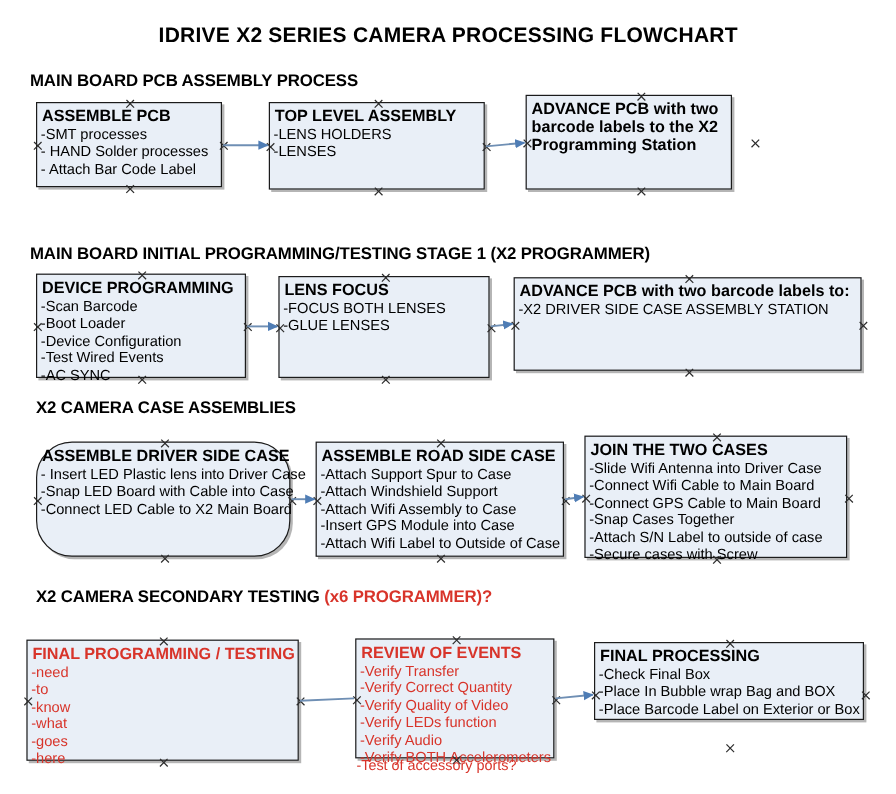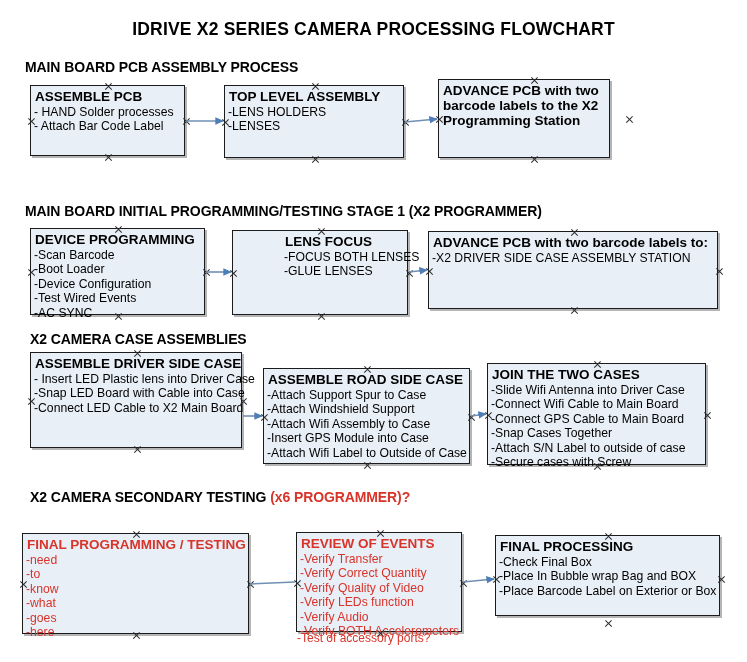--- a/index.html
+++ b/index.html
@@ -93,20 +93,21 @@
 <body>
 
 <div id="canvas">
 
   <div class="doc-title">IDRIVE X2  SERIES CAMERA PROCESSING FLOWCHART</div>
 
   <div class="section-head" style="left:25px; top:59px;">MAIN BOARD PCB ASSEMBLY PROCESS</div>
 
   <div class="node" style="left:30px; top:85px; width:155px; height:71px;">
     <div class="node-title">ASSEMBLE PCB</div>
+    <div class="node-line">-SMT processes</div>
     <div class="node-line">- HAND Solder processes</div>
     <div class="node-line">- Attach Bar Code Label</div>
     <div class="handle" style="left:77.5px; top:0;"></div>
     <div class="handle" style="left:77.5px; top:71px;"></div>
     <div class="handle" style="left:0; top:35.5px;"></div>
     <div class="handle" style="left:155px; top:35.5px;"></div>
   </div>
 
   <div class="node" style="left:224px; top:85px; width:180px; height:73px;">
     <div class="node-title">TOP LEVEL ASSEMBLY</div>
@@ -134,42 +135,42 @@
     <div class="node-line">-Boot Loader</div>
     <div class="node-line">-Device Configuration</div>
     <div class="node-line">-Test Wired Events</div>
     <div class="node-line">-AC SYNC</div>
     <div class="handle" style="left:87.5px; top:0;"></div>
     <div class="handle" style="left:87.5px; top:87px;"></div>
     <div class="handle" style="left:0; top:43.5px;"></div>
     <div class="handle" style="left:175px; top:43.5px;"></div>
   </div>
 
-  <div class="node" style="left:232px; top:230px; width:176px; height:85px;padding-left:48px;">
+  <div class="node" style="left:232px; top:230px; width:176px; height:85px;">
     <div class="node-title">LENS FOCUS</div>
     <div class="node-line">-FOCUS BOTH LENSES</div>
     <div class="node-line">-GLUE LENSES</div>
     <div class="handle" style="left:88px; top:0;"></div>
     <div class="handle" style="left:88px; top:85px;"></div>
     <div class="handle" style="left:0; top:42.5px;"></div>
     <div class="handle" style="left:176px; top:42.5px;"></div>
   </div>
 
   <div class="node" style="left:428px; top:231px; width:290px; height:78px;">
     <div class="node-title">ADVANCE PCB with two barcode labels to:</div>
     <div class="node-line">-X2 DRIVER  SIDE  CASE  ASSEMBLY STATION</div>
     <div class="handle" style="left:145px; top:0;"></div>
     <div class="handle" style="left:145px; top:78px;"></div>
     <div class="handle" style="left:0; top:39px;"></div>
     <div class="handle" style="left:290px; top:39px;"></div>
   </div>
 
   <div class="section-head" style="left:30px; top:331px;">X2 CAMERA CASE ASSEMBLIES</div>
 
-  <div class="node" style="left:30px; top:352px; width:212px; height:96px;">
+  <div class="node" style="left:30px; top:368px; width:212px; height:96px;border-radius:30px;">
     <div class="node-title">ASSEMBLE DRIVER SIDE CASE</div>
     <div class="node-line">- Insert LED Plastic lens into Driver Case</div>
     <div class="node-line">-Snap LED Board with Cable into Case</div>
     <div class="node-line">-Connect LED Cable to X2 Main Board</div>
     <div class="handle" style="left:106px; top:0;"></div>
     <div class="handle" style="left:106px; top:96px;"></div>
     <div class="handle" style="left:0; top:48px;"></div>
     <div class="handle" style="left:212px; top:48px;"></div>
   </div>
 
@@ -227,21 +228,21 @@
     <div class="node-line">-Verify Audio</div>
     <div class="node-line">-Verify BOTH Accelerometers</div>
     <div class="handle" style="left:83px; top:0;"></div>
     <div class="handle" style="left:83px; top:100px;"></div>
     <div class="handle" style="left:0; top:50px;"></div>
     <div class="handle" style="left:166px; top:50px;"></div>
   </div>
 
   <div class="node-overflow" style="left:297px; top:631px;">-Test of accessory ports?</div>
 
-  <div class="node" style="left:495px; top:535px; width:225px; height:81px;">
+  <div class="node" style="left:495px; top:535px; width:225px; height:65px;">
     <div class="node-title">FINAL PROCESSING</div>
     <div class="node-line">-Check Final Box</div>
     <div class="node-line">-Place In Bubble wrap Bag and BOX</div>
     <div class="node-line">-Place Barcode Label on Exterior or Box</div>
     <div class="handle" style="left:112.5px; top:0;"></div>
     <div class="handle" style="left:112.5px; top:87px;"></div>
     <div class="handle" style="left:0; top:43.5px;"></div>
     <div class="handle" style="left:225px; top:43.5px;"></div>
   </div>
 

